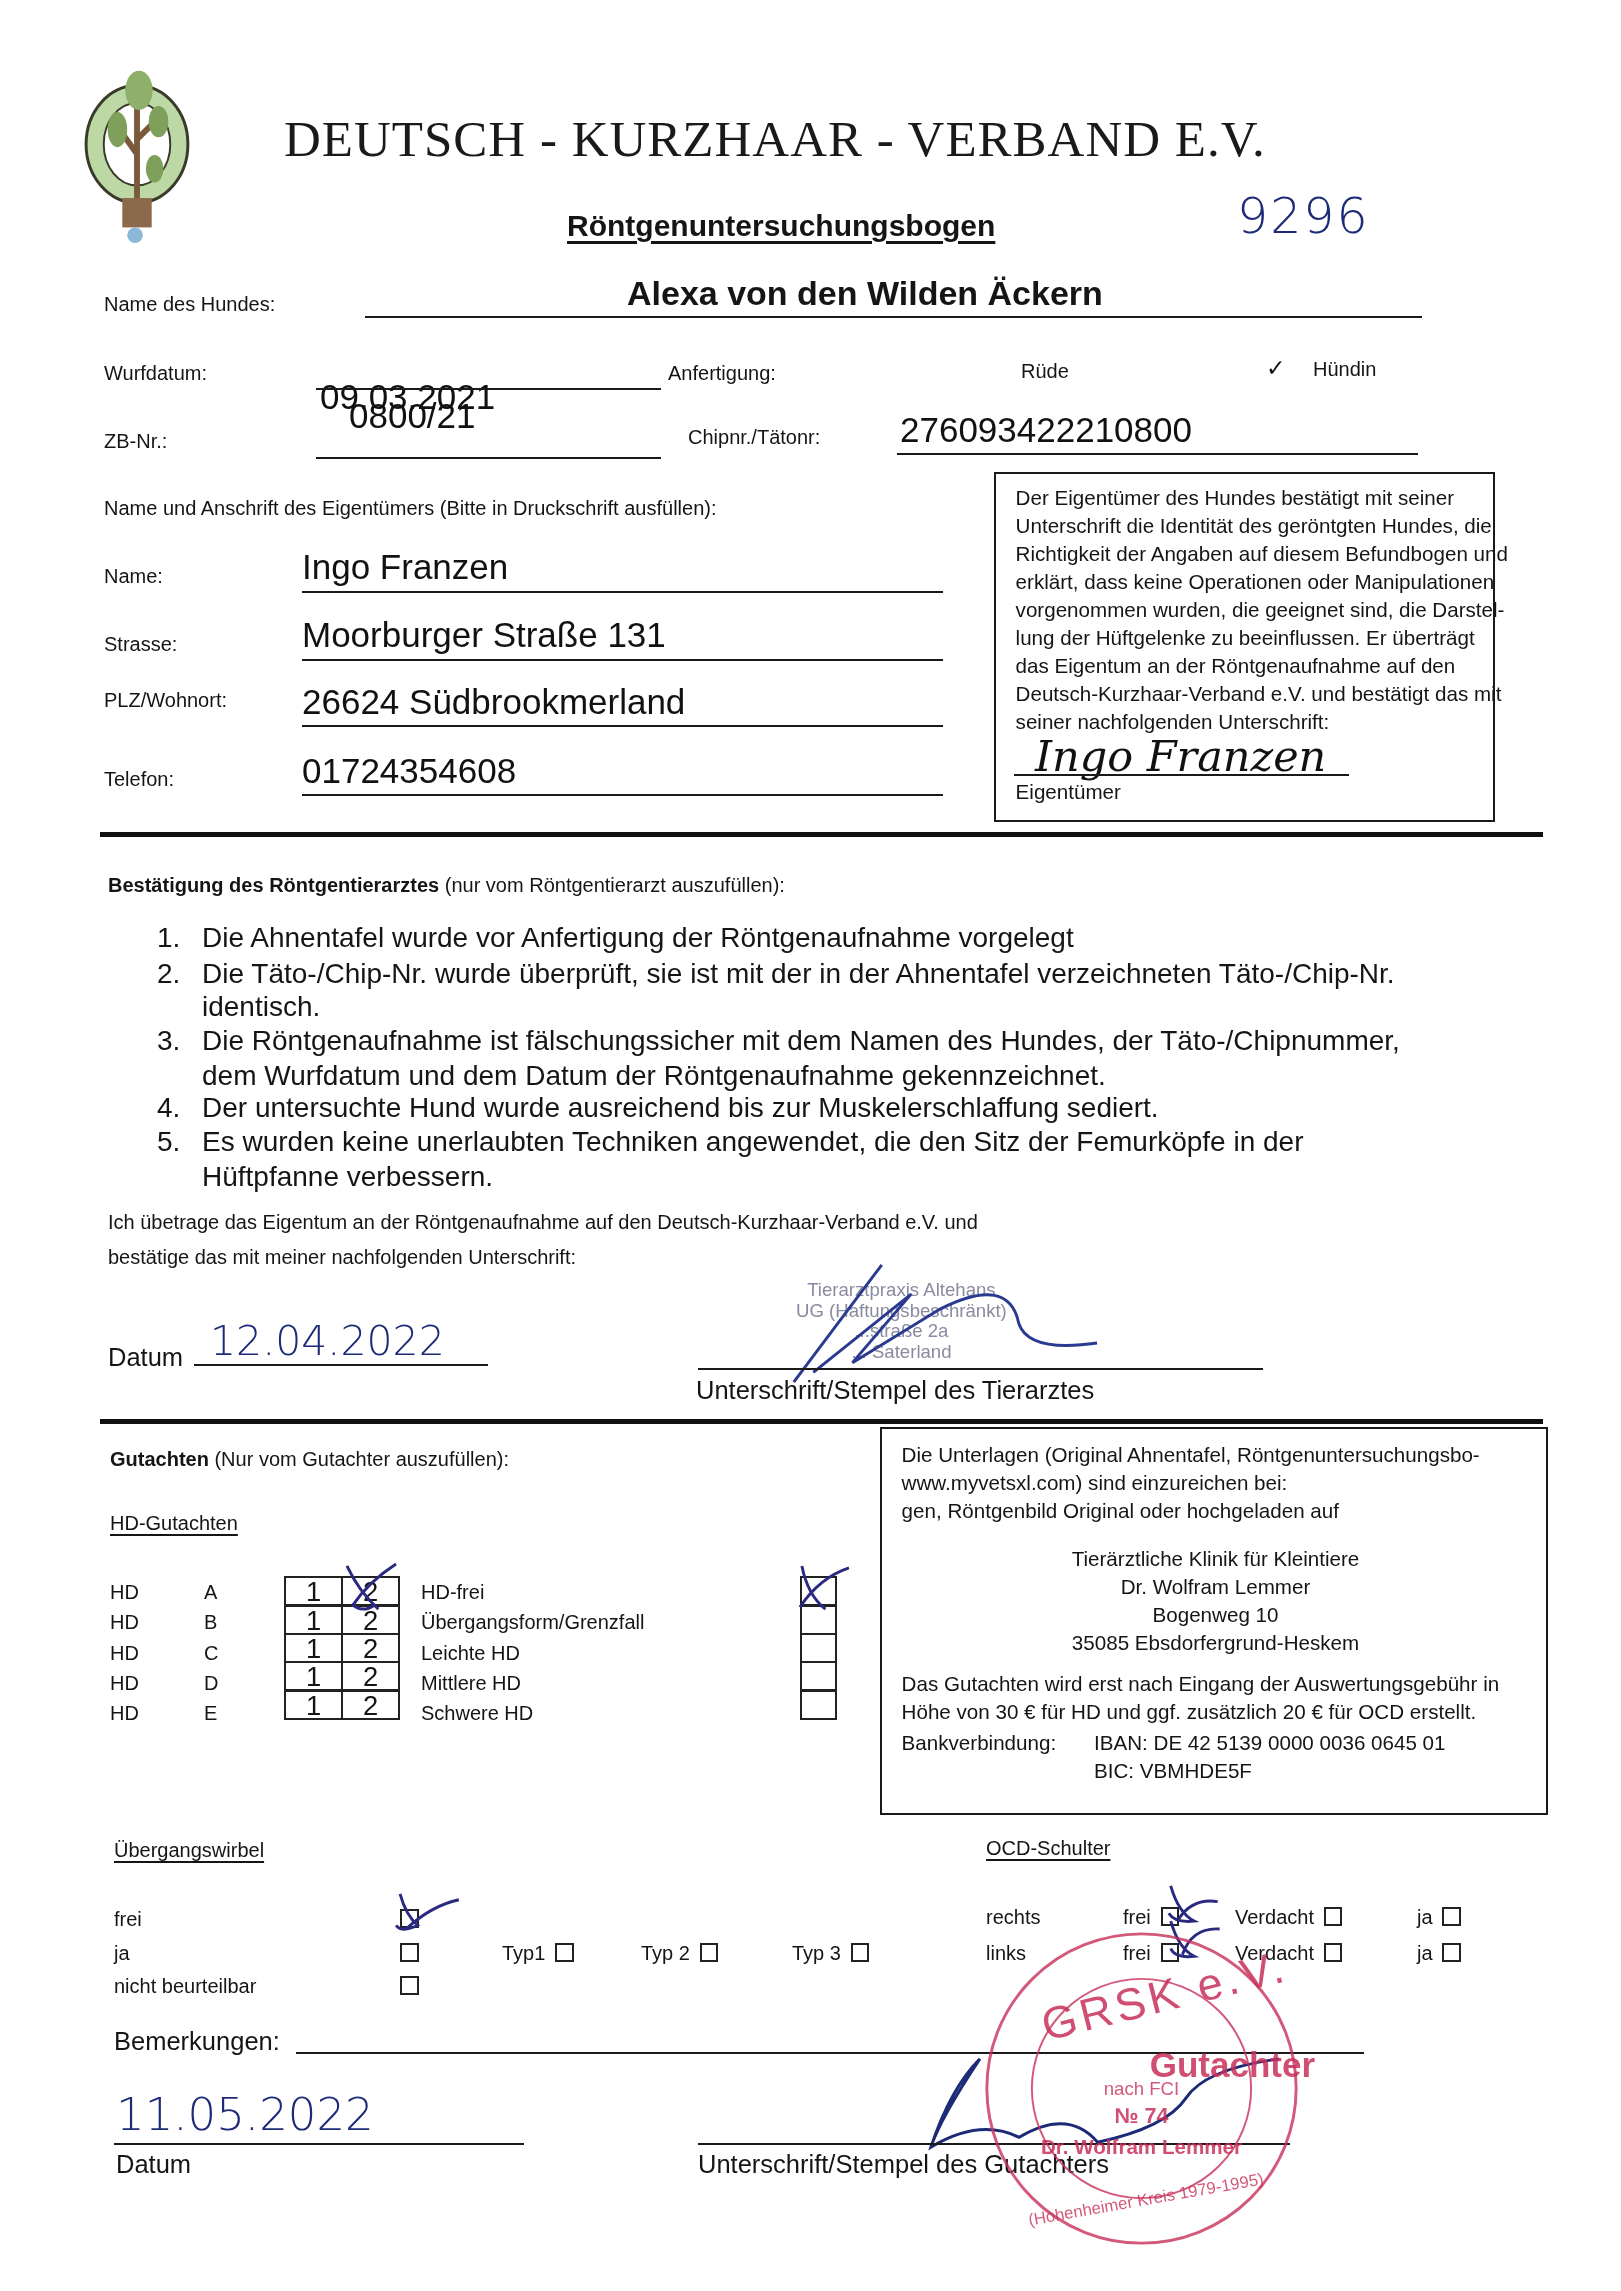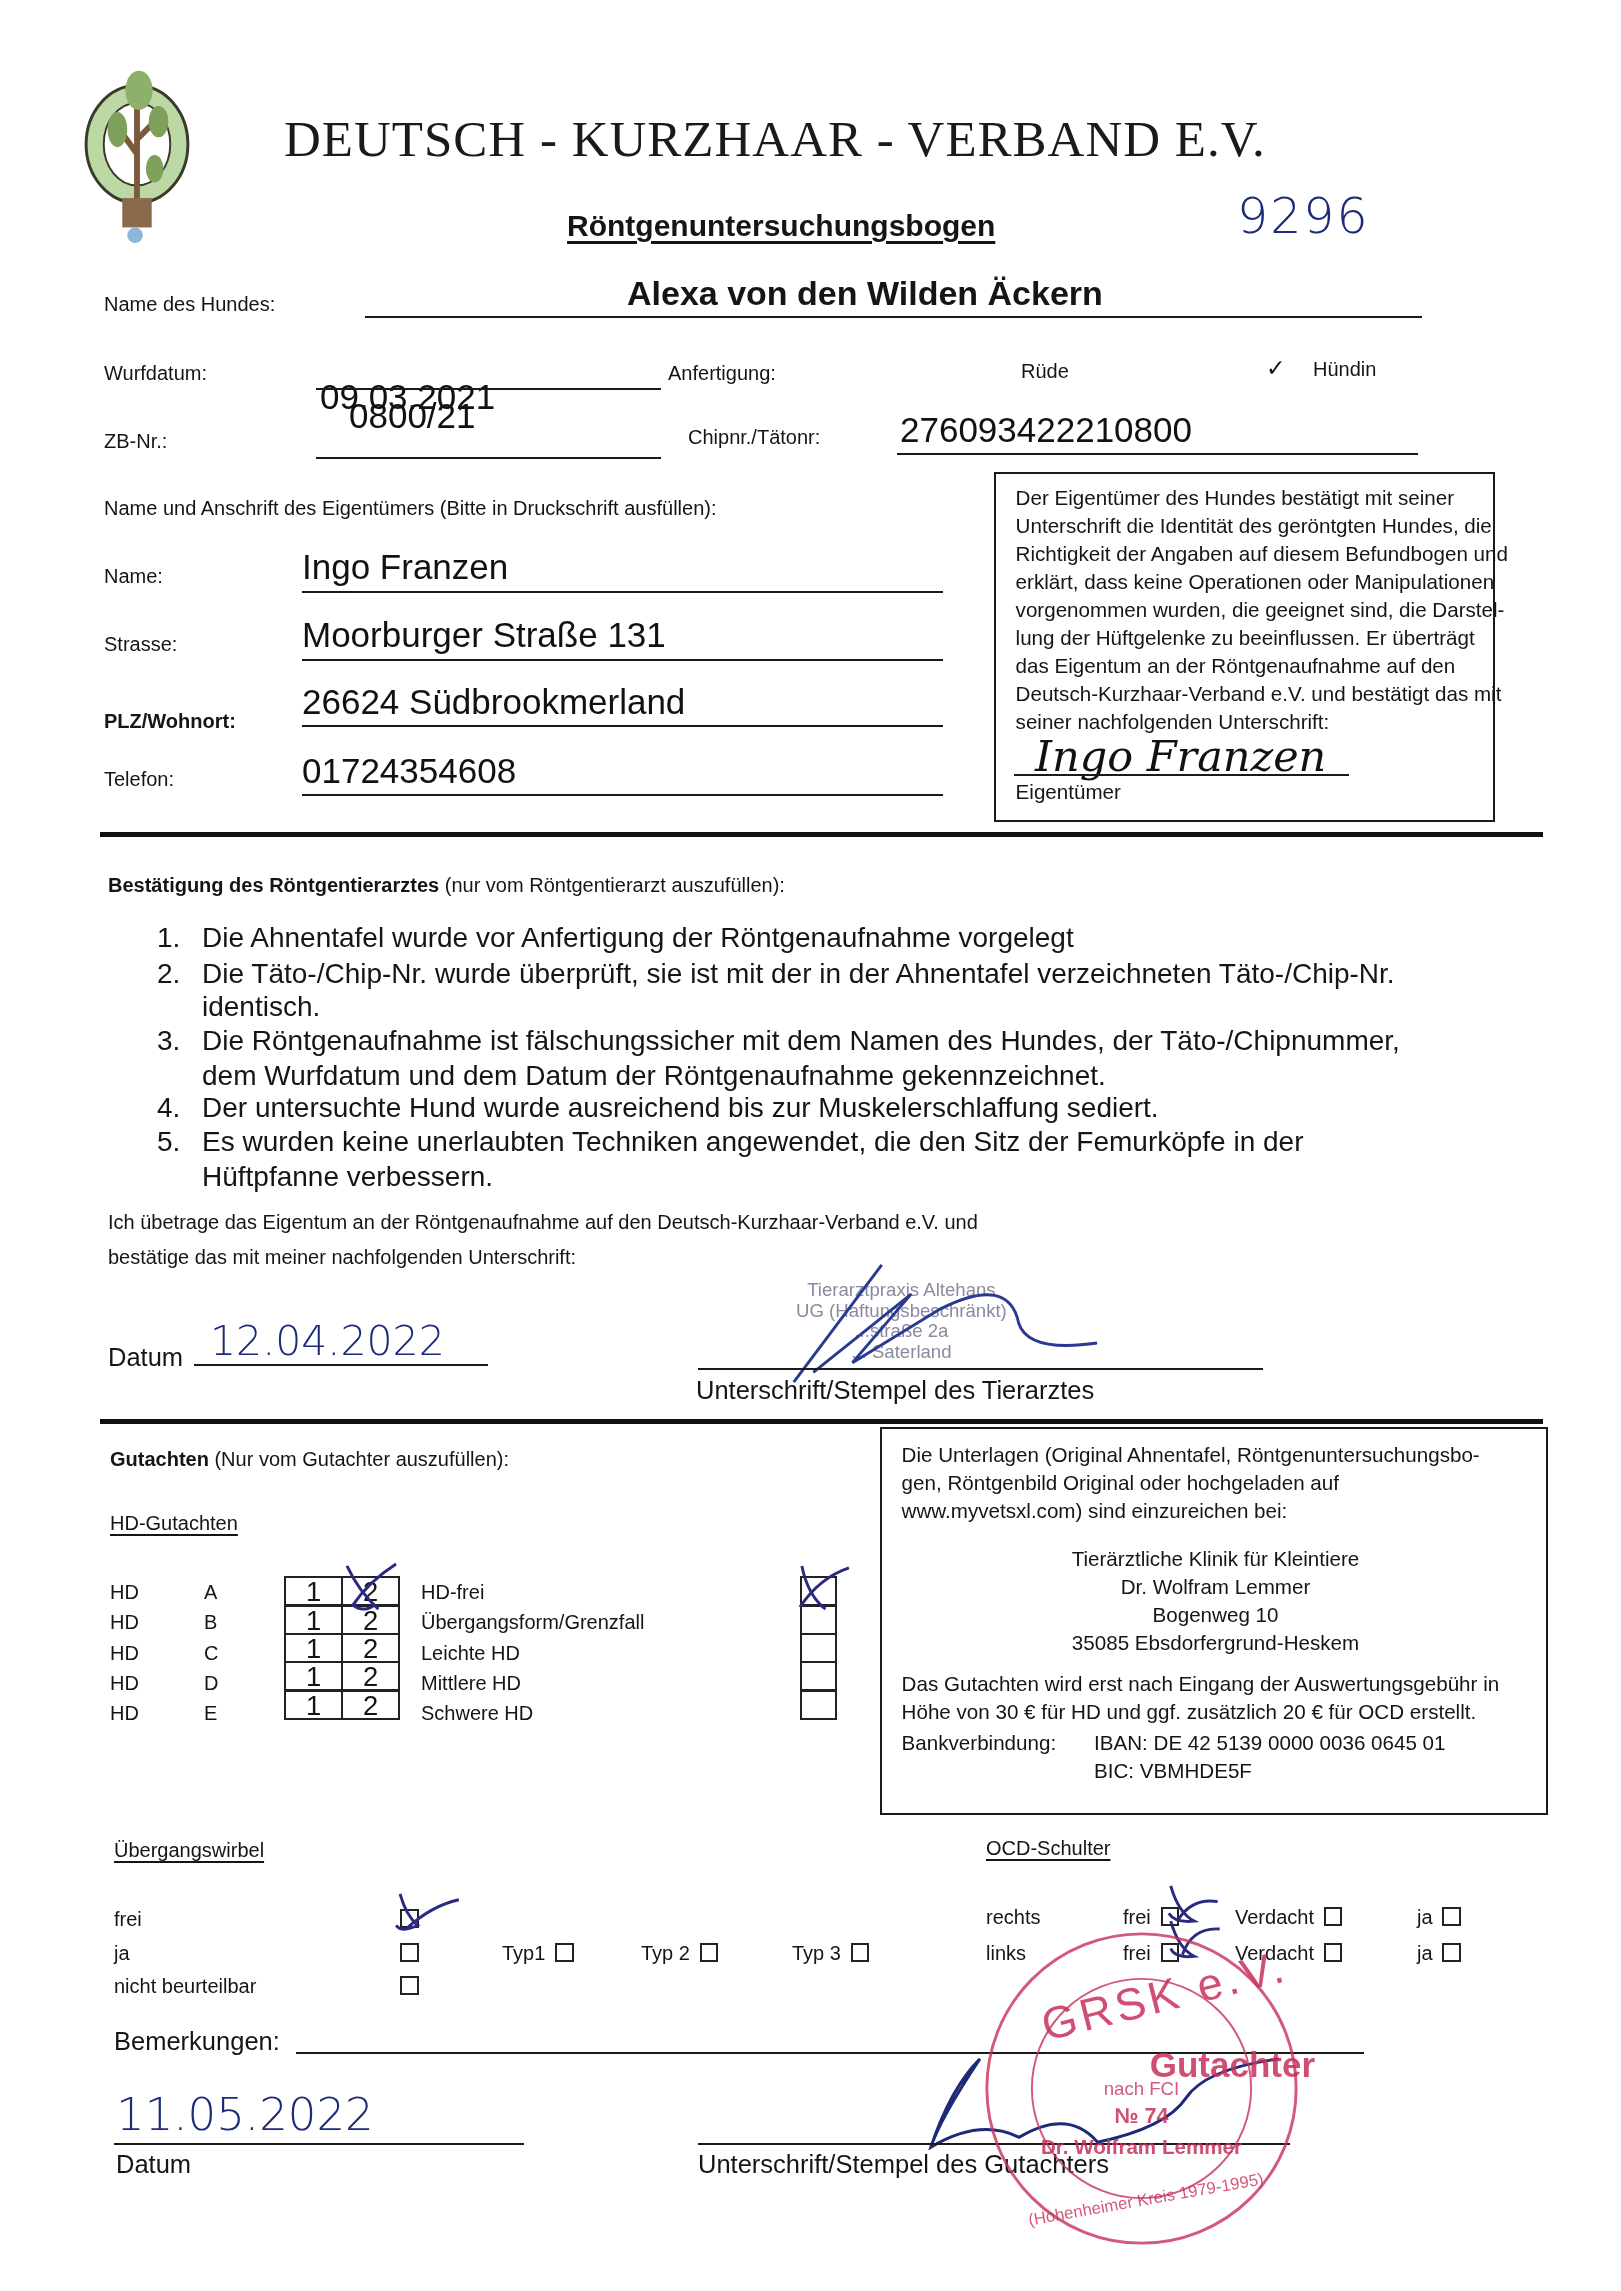--- a/index.html
+++ b/index.html
@@ -66,21 +66,21 @@
 <div class="abs t" style="left:104px;top:498px;">Name und Anschrift des Eigentümers (Bitte in Druckschrift ausfüllen):</div>
 
 <div class="abs t" style="left:104px;top:566px;">Name:</div>
 <div class="abs val" style="left:302px;top:549px;">Ingo Franzen</div>
 <div class="line" style="left:302px;top:591px;width:641px;"></div>
 
 <div class="abs t" style="left:104px;top:634px;">Strasse:</div>
 <div class="abs val" style="left:302px;top:617px;">Moorburger Straße 131</div>
 <div class="line" style="left:302px;top:659px;width:641px;"></div>
 
-<div class="abs t" style="left:104px;top:711px;font-weight:bold;">PLZ/Wohnort:</div>
+<div class="abs t" style="left:104px;top:690px;">PLZ/Wohnort:</div>
 <div class="abs val" style="left:302px;top:684px;">26624 Südbrookmerland</div>
 <div class="line" style="left:302px;top:725px;width:641px;"></div>
 
 <div class="abs t" style="left:104px;top:769px;">Telefon:</div>
 <div class="abs val" style="left:302px;top:753px;">01724354608</div>
 <div class="line" style="left:302px;top:794px;width:641px;"></div>
 
 <div class="box" style="left:994px;top:472px;width:501px;height:350px;">
   <div class="abs" style="left:19.6px;top:9.8px;">
     <div class="small">Der Eigentümer des Hundes bestätigt mit seiner</div>
@@ -206,22 +206,22 @@
     <path d="M8 4 Q20 30 40 48 M58 2 Q30 20 14 44 Q24 52 36 44" stroke="#2a2a80" stroke-width="3" fill="none"></path>
   </svg>
   <svg class="abs" style="left:792px;top:1562px;" width="59" height="51" viewBox="0 0 60 52">
     <path d="M10 4 Q16 34 34 48 M58 6 Q28 16 8 46" stroke="#2a2a80" stroke-width="3" fill="none"></path>
   </svg>
 </div>
 
 <div class="box" style="left:880px;top:1427px;width:668px;height:388px;">
   <div class="abs" style="left:19.6px;top:11.8px;">
     <div class="small">Die Unterlagen (Original Ahnentafel, Röntgenuntersuchungsbo-</div>
+    <div class="small">www.myvetsxl.com) sind einzureichen bei:</div>
     <div class="small">gen, Röntgenbild Original oder hochgeladen auf</div>
-    <div class="small">www.myvetsxl.com) sind einzureichen bei:</div>
   </div>
   <div class="abs" style="left:0;top:116px;width:667px;text-align:center;">
     <div class="small">Tierärztliche Klinik für Kleintiere</div>
     <div class="small">Dr. Wolfram Lemmer</div>
     <div class="small">Bogenweg 10</div>
     <div class="small">35085 Ebsdorfergrund-Heskem</div>
   </div>
   <div class="abs" style="left:19.6px;top:241px;">
     <div class="small">Das Gutachten wird erst nach Eingang der Auswertungsgebühr in</div>
     <div class="small">Höhe von 30 € für HD und ggf. zusätzlich 20 € für OCD erstellt.</div>

